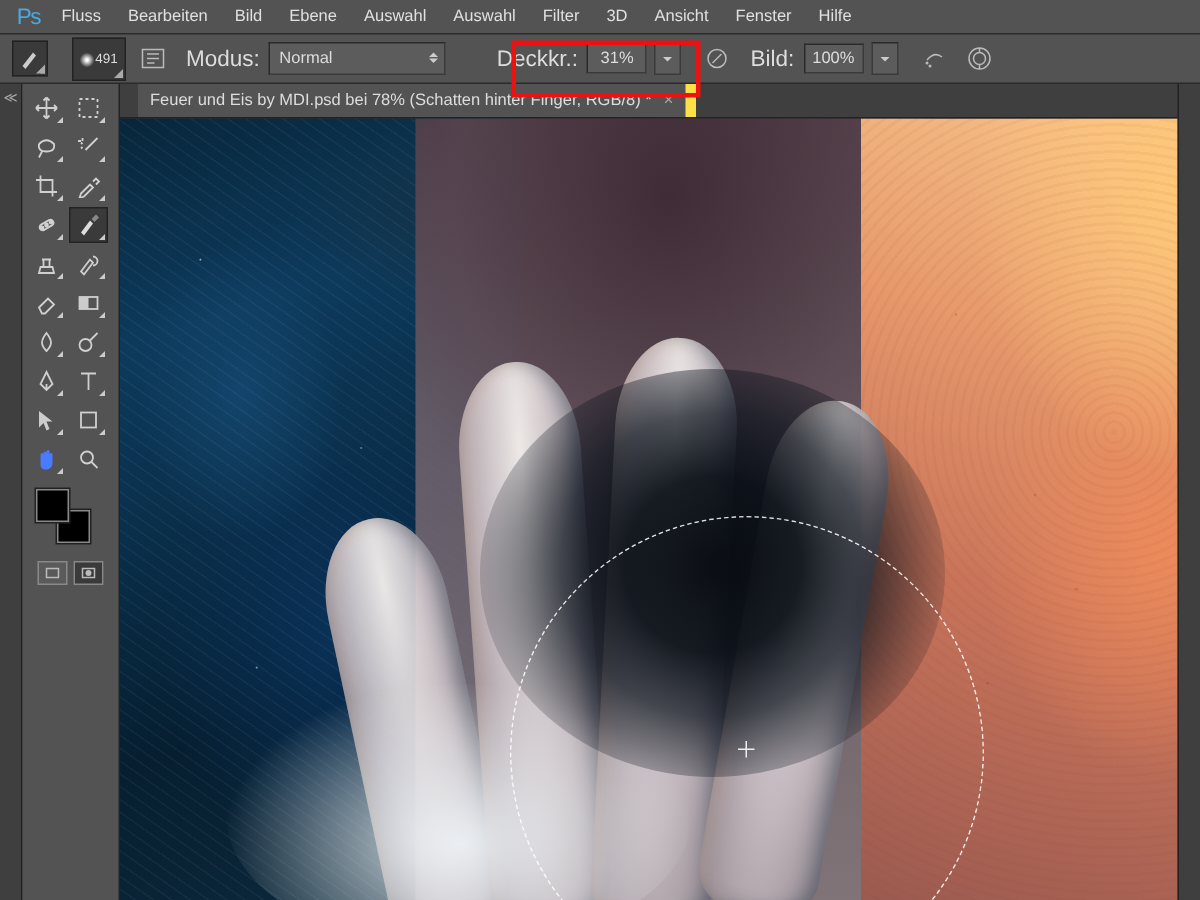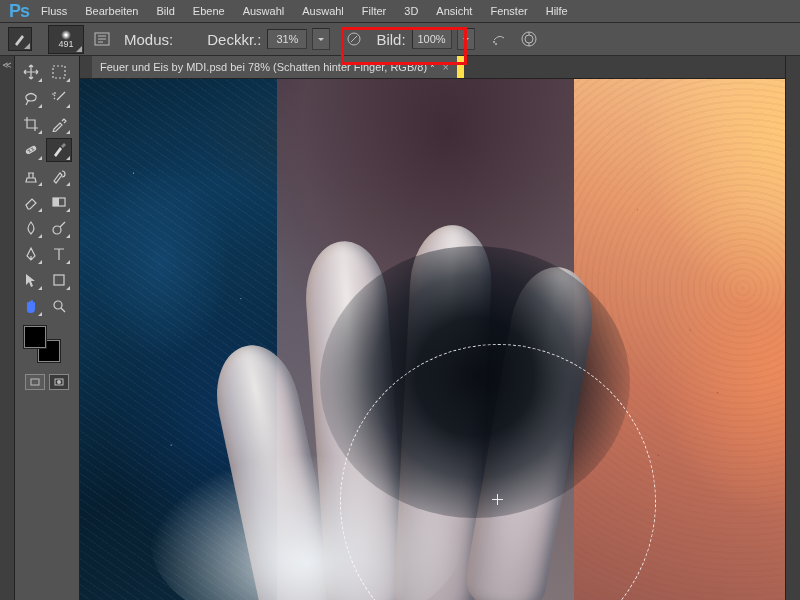--- a/index.html
+++ b/index.html
@@ -1,23 +1,23 @@
 <!DOCTYPE html>
 <html><head>
 <meta charset="utf-8">
 <style>
 html,body{margin:0;padding:0;width:800px;height:600px;overflow:hidden;font-family:"Segoe UI",Tahoma,sans-serif;font-size:11px;color:#ccc;background:#535353;user-select:none}
 .menubar{height:22px;background:#535353;display:flex;align-items:center;padding:0 6px;gap:0}
-.ps-logo{width:26px;height:22px;display:flex;align-items:center;justify-content:center;font-weight:bold;font-size:18px;color:#4ba8e0;font-family:Arial,sans-serif;letter-spacing:-1px}
+.ps-logo{width:26px;height:22px;display:flex;align-items:center;justify-content:center;font-weight:normal;font-size:15px;color:#4ba8e0;font-family:Arial,sans-serif;letter-spacing:-1px}
 .menu-item{padding:0 9px;line-height:22px;color:#e0e0e0;cursor:default}
 .optionsbar{height:32px;background:#535353;border-top:1px solid #2a2a2a;border-bottom:1px solid #2a2a2a;display:flex;align-items:center;padding:0 8px;gap:6px}
 .tool-preset{width:22px;height:22px;background:#3a3a3a;border:1px solid #222;display:flex;align-items:center;justify-content:center;position:relative}
 .tool-preset svg{width:16px;height:16px}
 .tool-preset .corner{position:absolute;right:1px;bottom:1px;border:3px solid transparent;border-right-color:#aaa;border-bottom-color:#aaa;width:0;height:0}
-.brush-preset{width:34px;height:26px;background:#3a3a3a;border:1px solid #222;display:flex;flex-direction:column;align-items:center;justify-content:center;position:relative;padding-top:1px}
+.brush-preset{width:34px;height:26px;background:#3a3a3a;border:1px solid #222;display:flex;align-items:center;justify-content:center;position:relative;padding-top:1px}
 .brush-preset .dot{width:10px;height:10px;background:radial-gradient(circle,#fff 0%,#fff 10%,transparent 70%);border-radius:50%}
 .brush-preset .num{font-size:9px;color:#ddd;line-height:9px;margin-top:0px}
 .brush-preset .corner{position:absolute;right:1px;bottom:1px;border:3px solid transparent;border-right-color:#aaa;border-bottom-color:#aaa;width:0;height:0}
 .opt-icon{width:22px;height:22px;display:flex;align-items:center;justify-content:center;border:1px solid transparent}
 .opt-label{color:#ddd;font-size:15px;margin-left:4px}
 .opt-select{height:20px;background:#5c5c5c;border:1px solid #3a3a3a;border-top-color:#2a2a2a;border-left-color:#2a2a2a;color:#ddd;padding:0 6px;min-width:104px;display:flex;align-items:center;position:relative}
 .opt-select .arrows{position:absolute;right:4px;top:3px;display:flex;flex-direction:column;gap:1px}
 .opt-select .arrows span{width:0;height:0;border:3px solid transparent}
 .opt-select .arrows .up{border-bottom-color:#ccc}
 .opt-select .arrows .down{border-top-color:#ccc}
@@ -117,20 +117,27 @@
     <div class="num">491</div>
     <span class="corner"></span>
   </div>
   <div class="opt-icon">
     <svg width="18" height="18" viewBox="0 0 18 18">
         <rect x="2" y="3" width="14" height="12" fill="none" stroke="#bbb"></rect>
         <path d="M5 6h8M5 9h8M5 12h5" stroke="#bbb"></path>
       </svg>
   </div>
   <span class="opt-label">Modus:</span>
+  <div class="opt-select">
+    <span>Normal</span>
+    <div class="arrows">
+        <span class="up"></span>
+        <span class="down"></span>
+      </div>
+  </div>
 
   <div style="width:18px"></div>
 
   <span class="opt-label">Deckkr.:</span>
   <div class="opt-input">31%</div>
   <div class="opt-dd">
       <span></span>
     </div>
 
   <div class="opt-icon" style="margin-left:6px">

